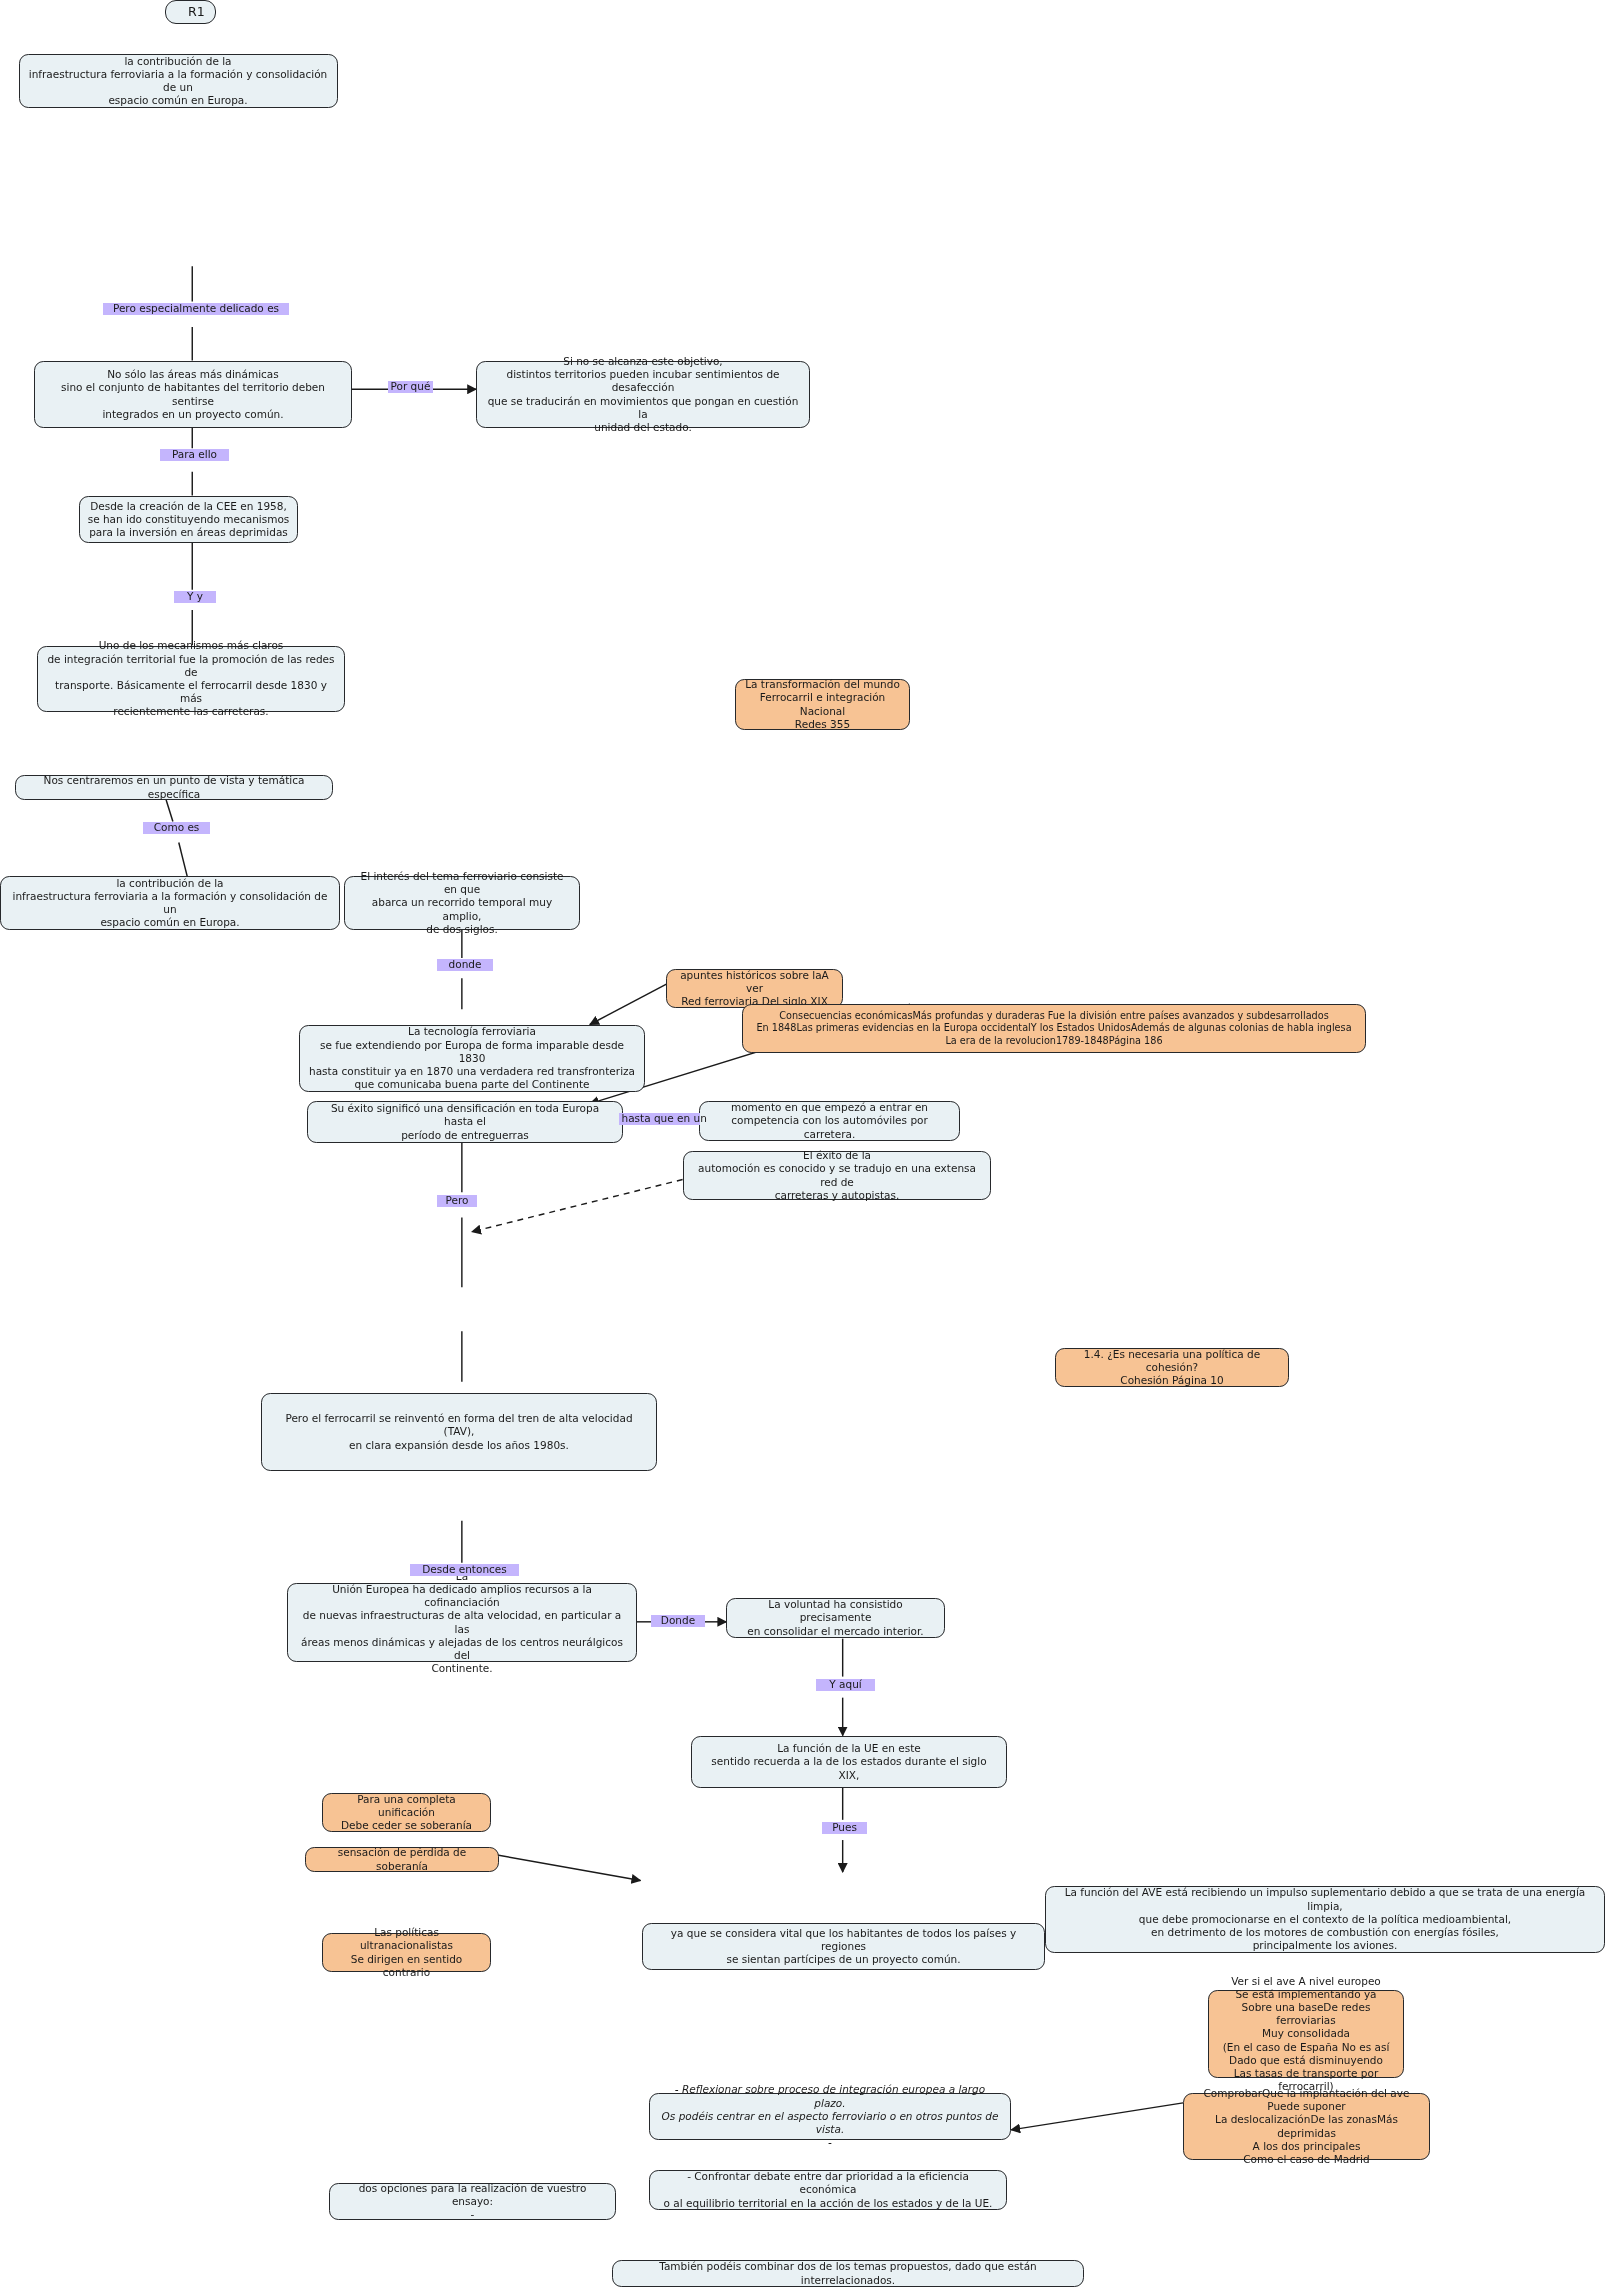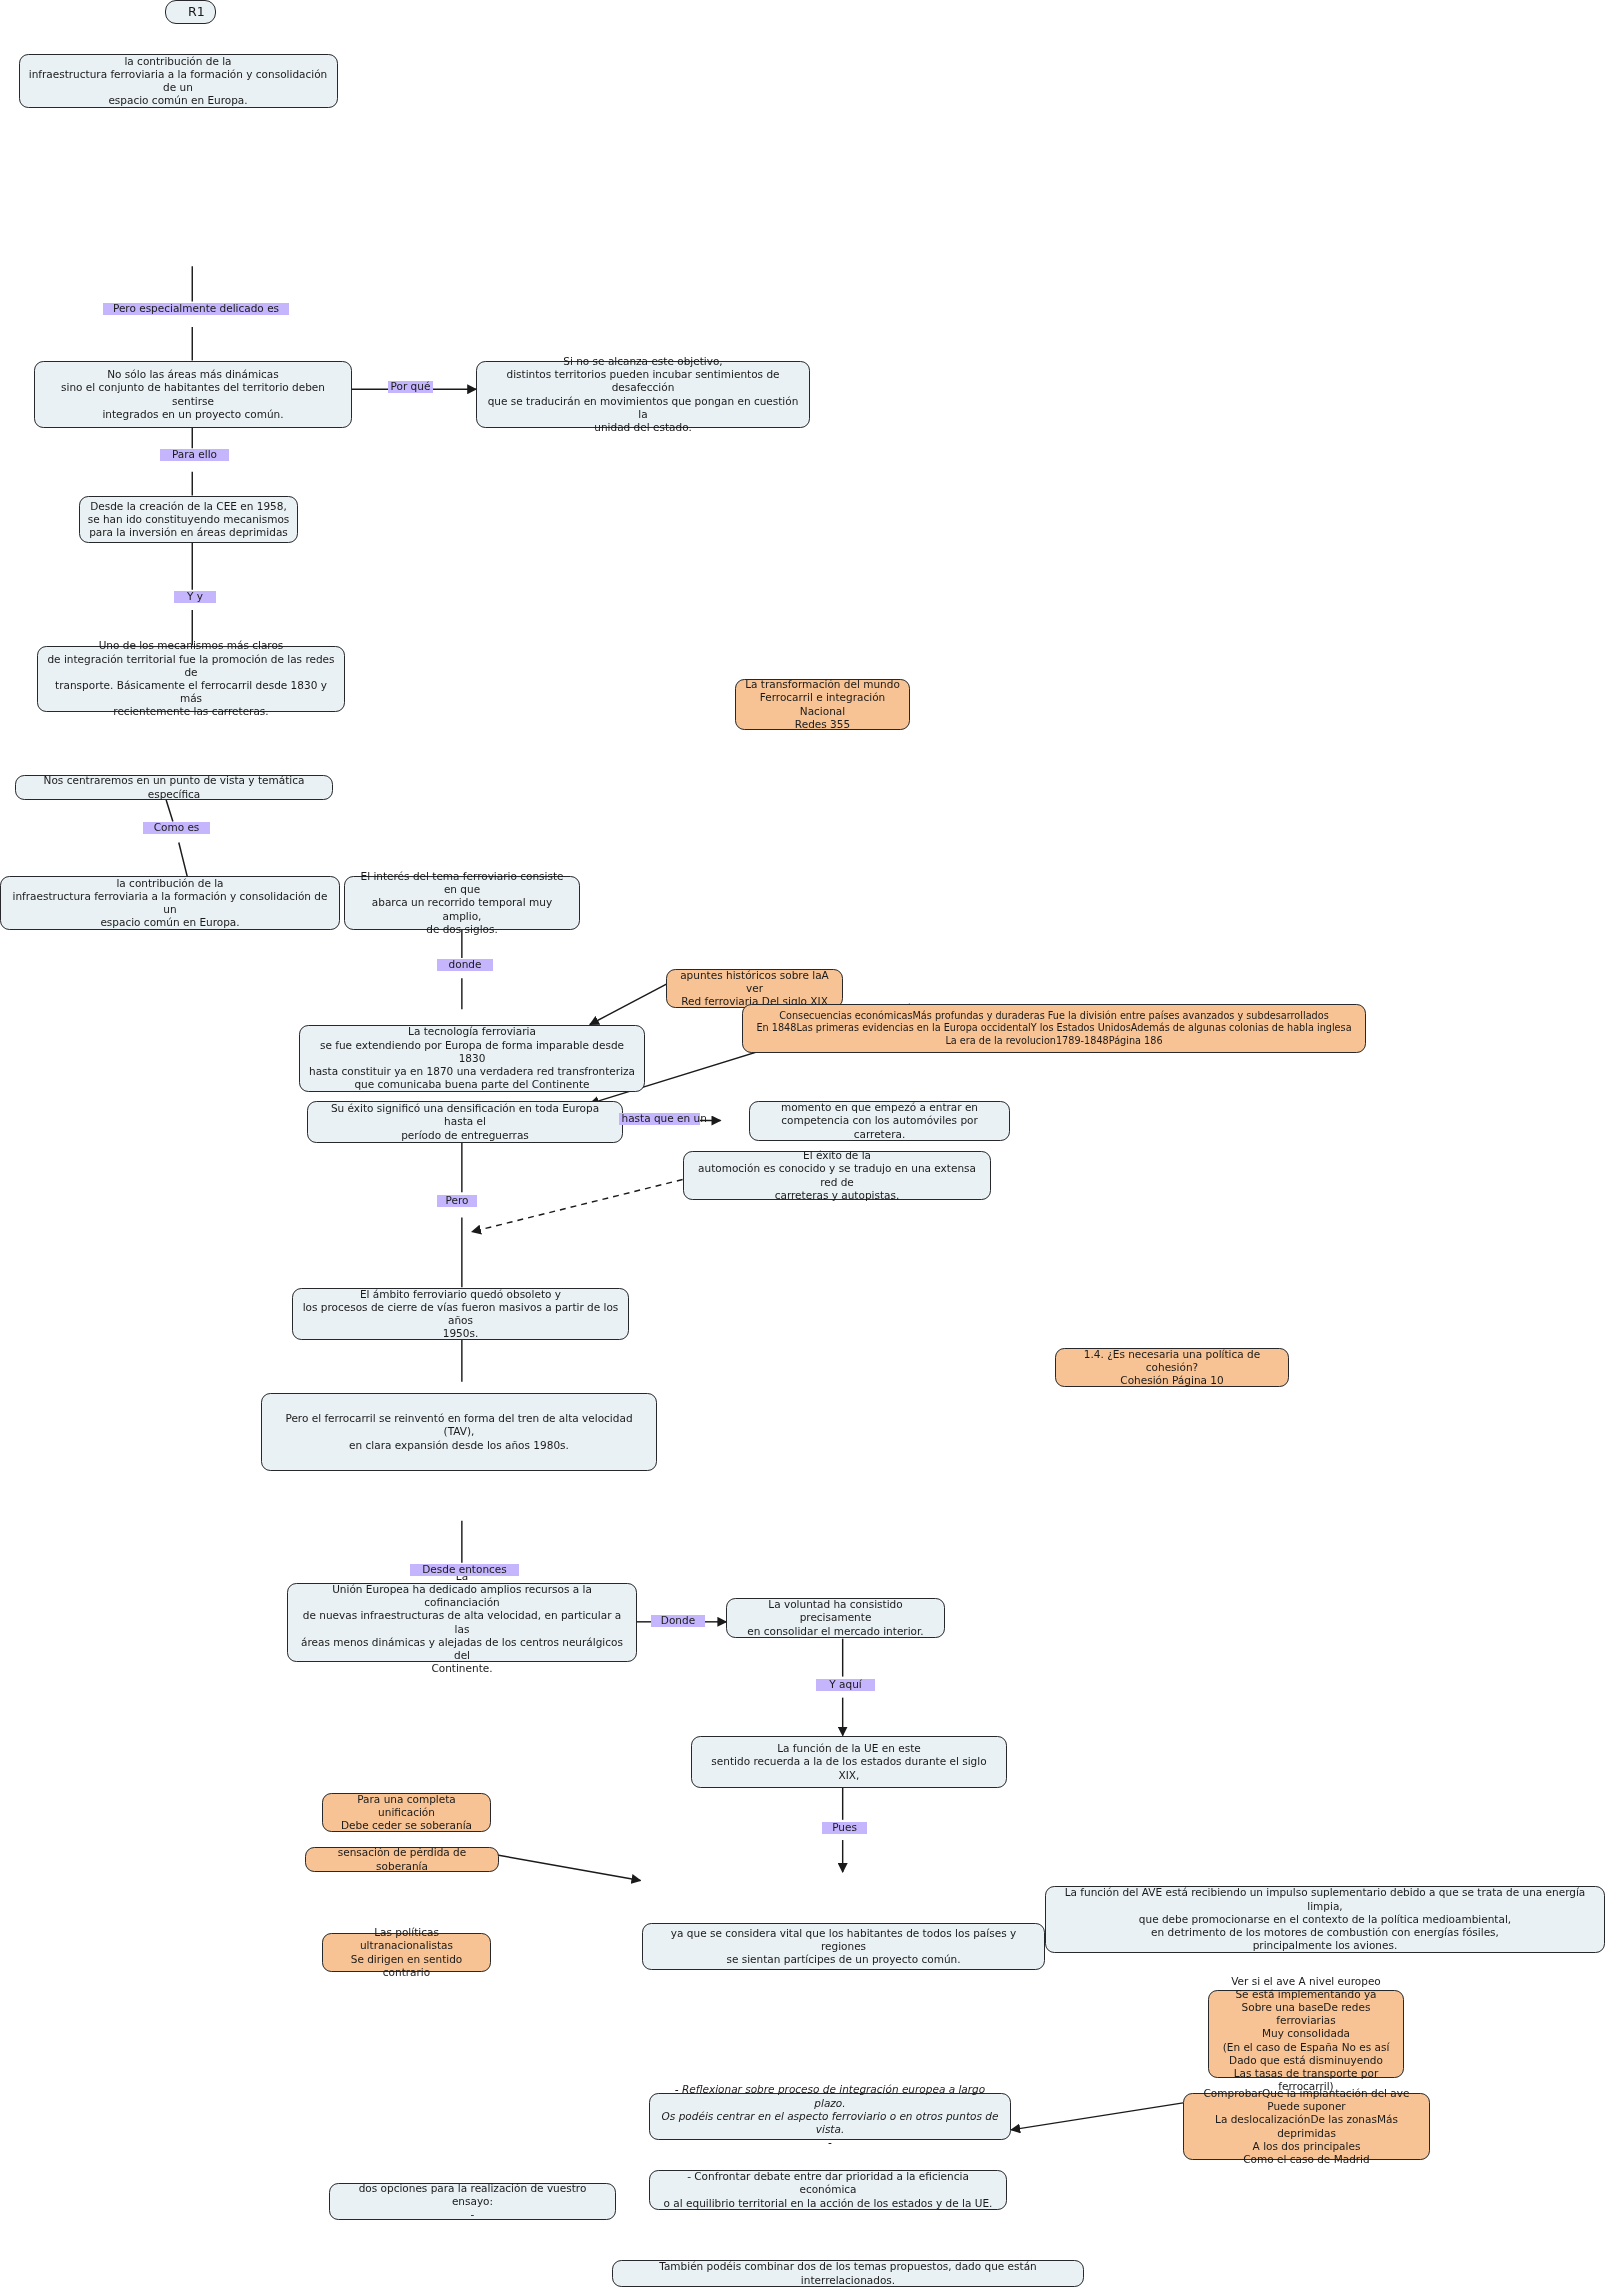--- a/index.html
+++ b/index.html
@@ -166,30 +166,27 @@
 La era de la revolucion1789-1848Página 186</div>
 
   <div class="node concept" style="left:299px; top:1025px; width:346px; height:67px;">La tecnología ferroviaria
 se fue extendiendo por Europa de forma imparable desde 1830
 hasta constituir ya en 1870 una verdadera red transfronteriza
 que comunicaba buena parte del Continente</div>
 
   <div class="node concept" style="left:307px; top:1101px; width:316px; height:42px;">Su éxito significó una densificación en toda Europa hasta el
 período de entreguerras</div>
 
-  <div class="node concept" style="left:749px; top:1101px; width:261px; height:40px;">momento en que empezó a entrar en
+  <div class="node concept" style="left:699px; top:1101px; width:261px; height:40px;">momento en que empezó a entrar en
 competencia con los automóviles por carretera.</div>
 
   <div class="node concept" style="left:683px; top:1151px; width:308px; height:49px;">El éxito de la
 automoción es conocido y se tradujo en una extensa red de
 carreteras y autopistas.</div>
 
-  <div class="node concept" style="left:292px; top:1288px; width:337px; height:52px;">El ámbito ferroviario quedó obsoleto y
-los procesos de cierre de vías fueron masivos a partir de los años
-1950s.</div>
 
   <div class="node resource" style="left:1055px; top:1348px; width:234px; height:39px;">1.4. ¿Es necesaria una política de cohesión?
 Cohesión Página 10</div>
 
   <div class="node concept" style="left:261px; top:1393px; width:396px; height:78px;">Pero el ferrocarril se reinventó en forma del tren de alta velocidad (TAV),
 en clara expansión desde los años 1980s.</div>
 
   <div class="node concept" style="left:287px; top:1583px; width:350px; height:79px;">La
 Unión Europea ha dedicado amplios recursos a la cofinanciación
 de nuevas infraestructuras de alta velocidad, en particular a las

